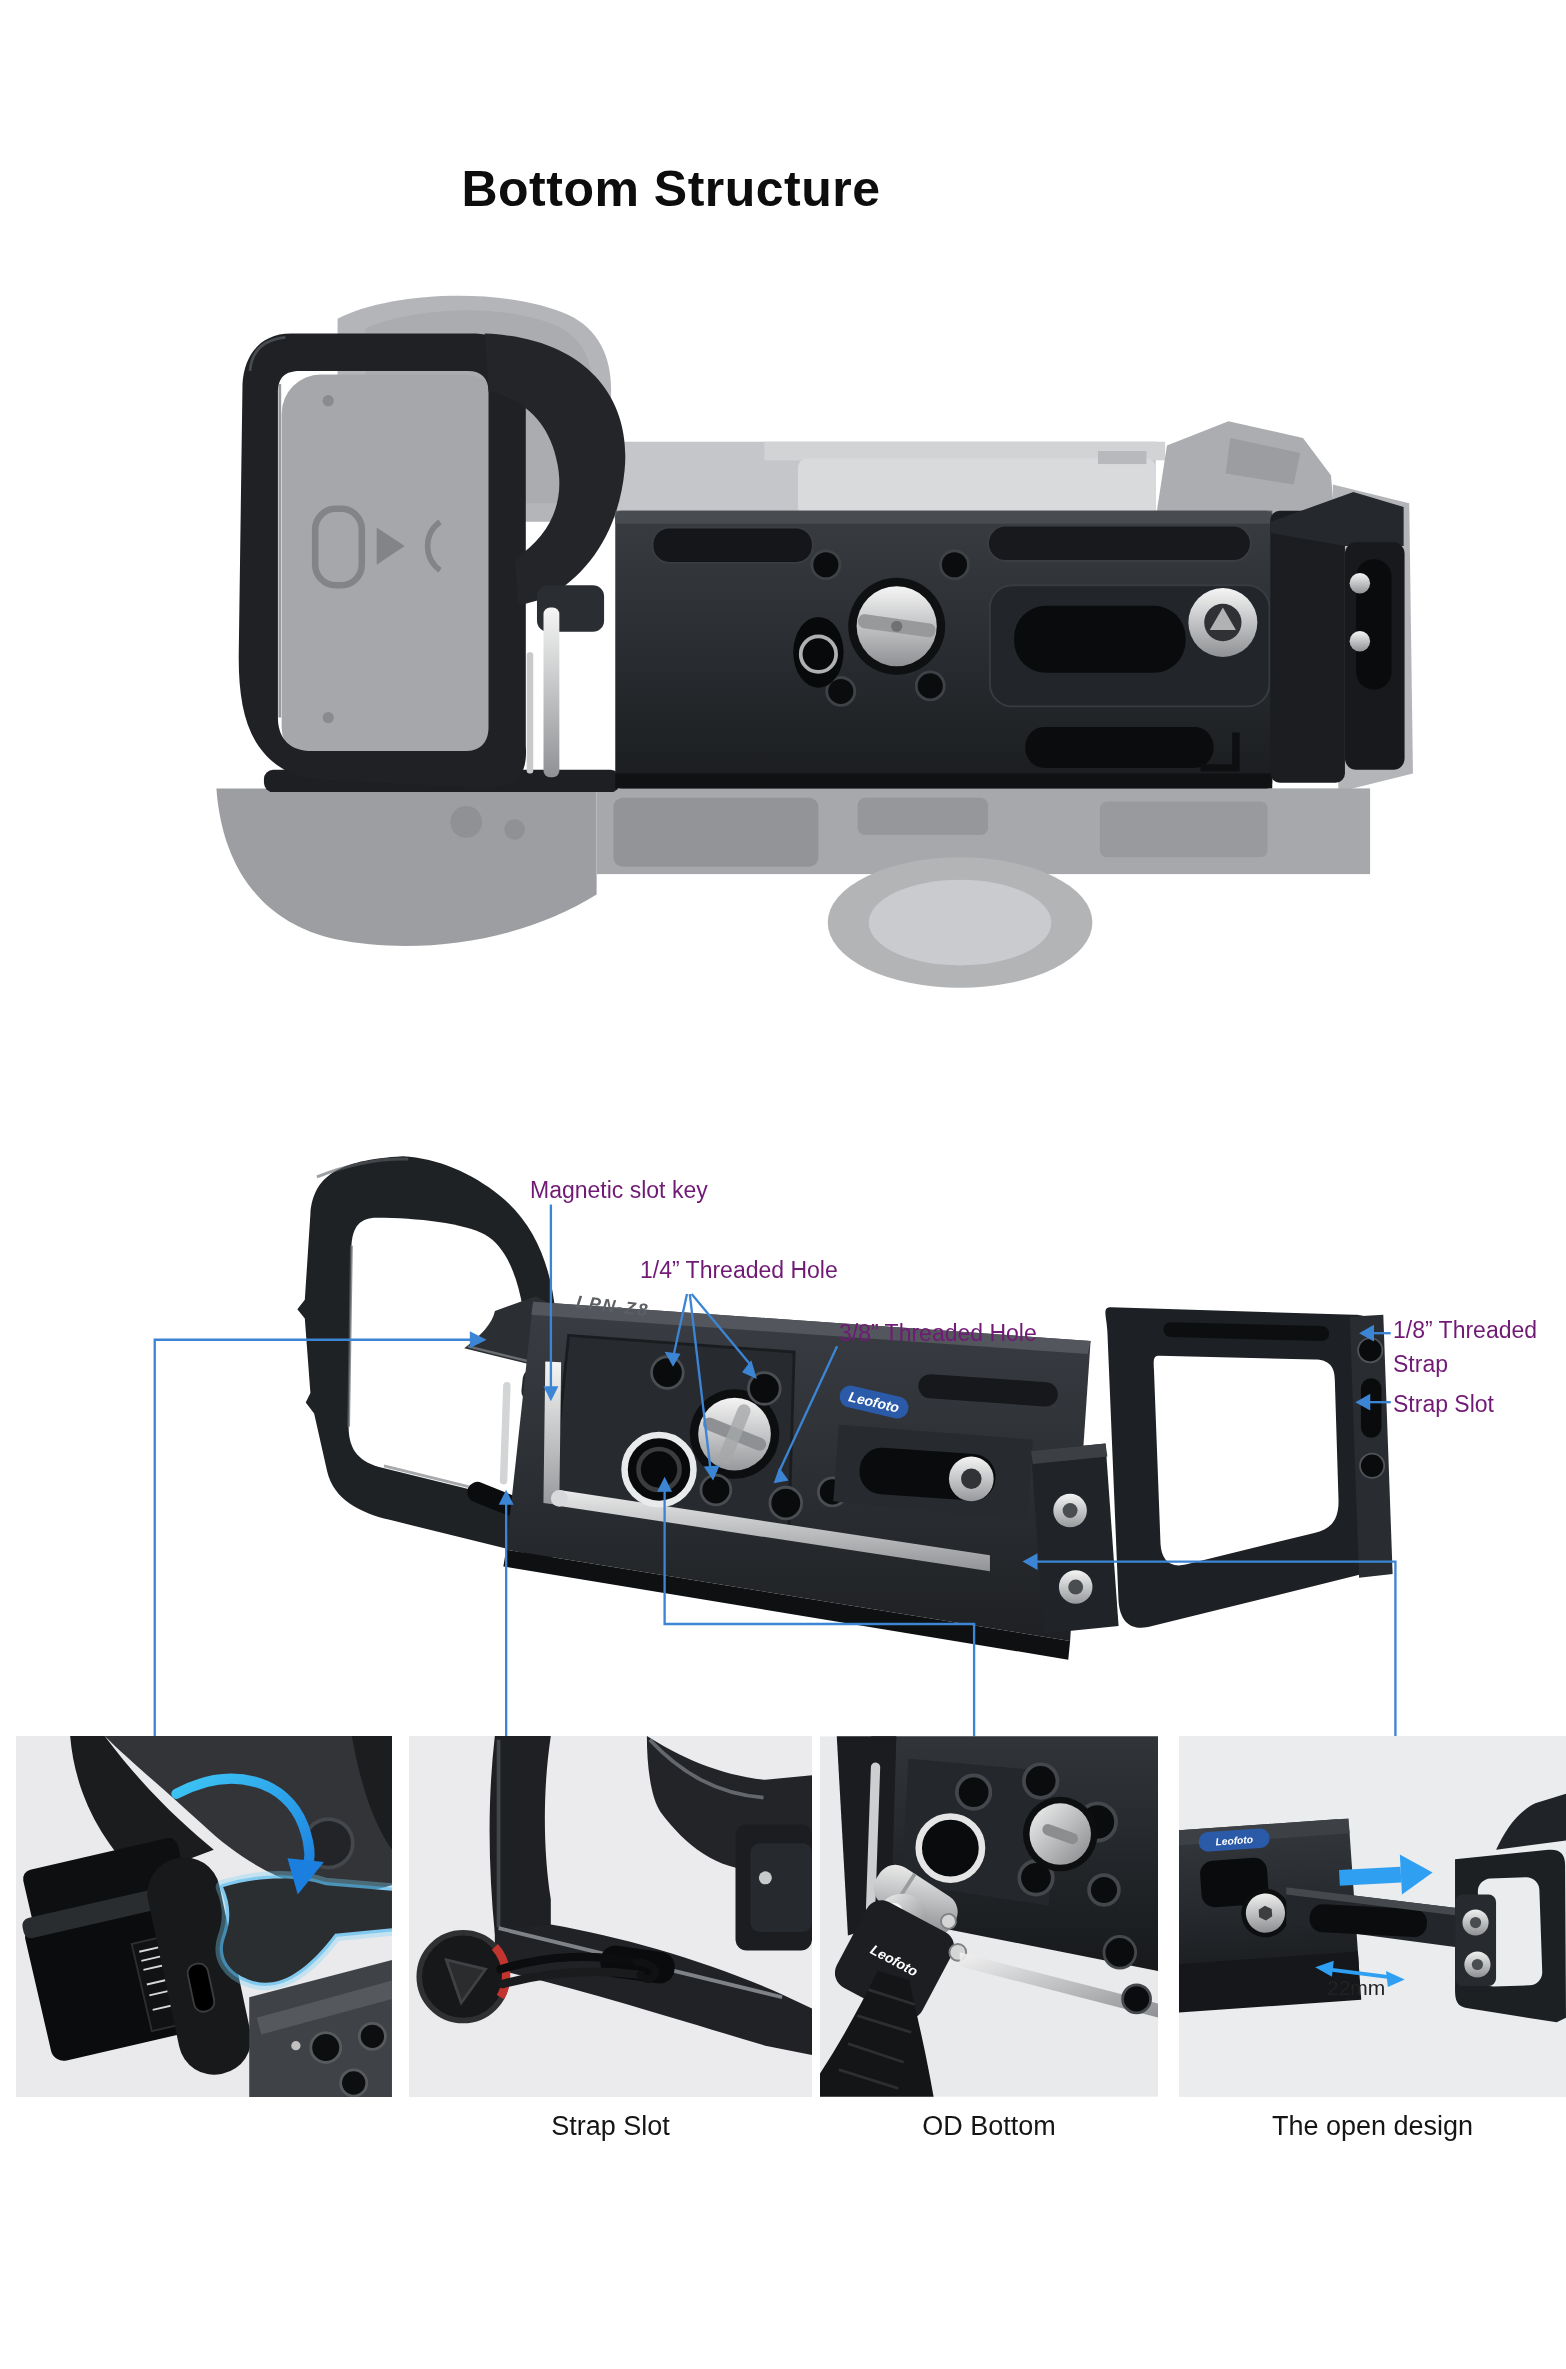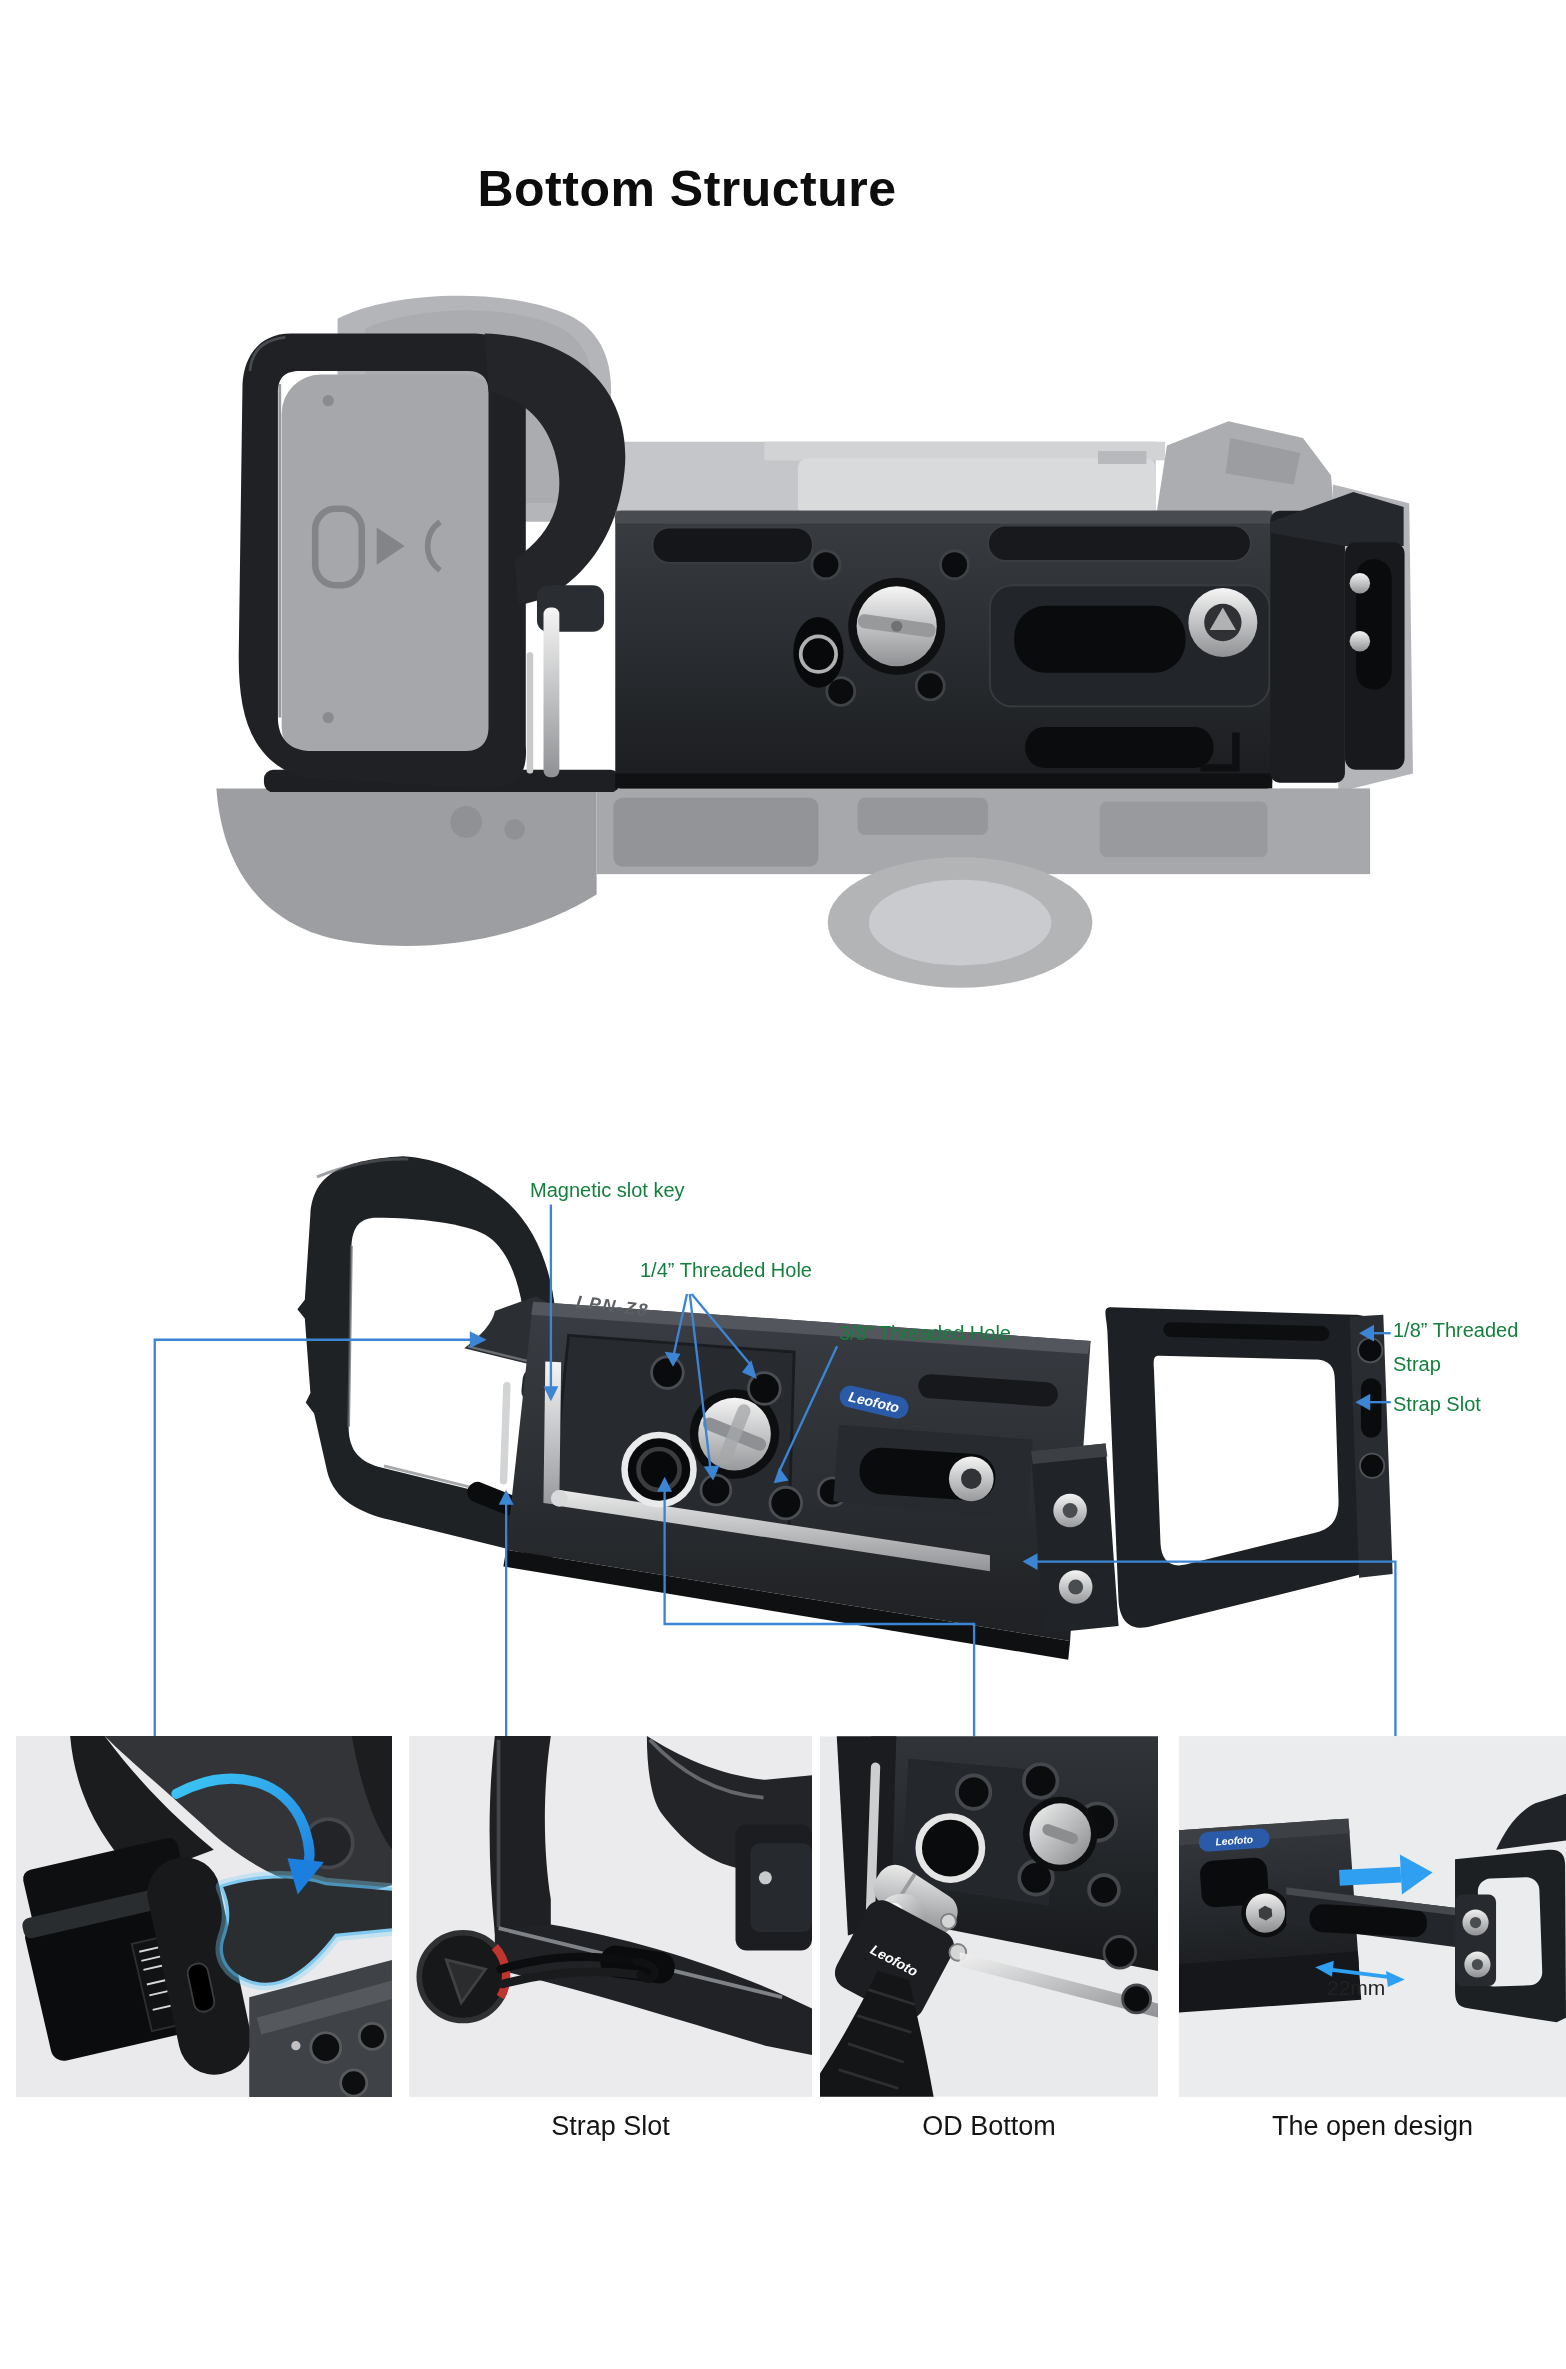--- a/index.html
+++ b/index.html
@@ -1,21 +1,21 @@
 <!DOCTYPE html>
 <html style="font-size:15px"><head>
 <meta charset="utf-8">
 <style>
   html,body{margin:0;padding:0;background:#fff;}
   .canvas{position:relative;width:1566px;height:2370px;background:#ffffff;overflow:hidden;
           font-family:"Liberation Sans", sans-serif;}
   .abs{position:absolute;}
   .title{left:0;top:160px;width:1342px;text-align:center;font-size:50px;font-weight:700;
-         color:#0d0d0d;letter-spacing:0.5px;margin-left:16px;}
-  .callout-label{font-size:20px;color:#15803d;white-space:nowrap;line-height:34px;}
+         color:#0d0d0d;letter-spacing:0.5px;}
+  .callout-label{font-size:23px;color:#701a75;white-space:nowrap;line-height:34px;}
   .caption{font-size:27px;color:#151515;line-height:35px;}
   .caption.center{text-align:center;}
   .leofoto-badge{background:#2a5aa8;border-radius:11.2px;color:#fff;
                  font-style:italic;font-weight:700;font-size:14px;padding:1.9px 9.3px;line-height:18.6px;}
   .engraving{color:#5c6065;font-weight:700;font-style:italic;font-size:17.7px;letter-spacing:1.9px;}
   .mm-label{font-size:21px;color:#222;}
   svg{display:block;}
 </style>
 </head>
 <body>

